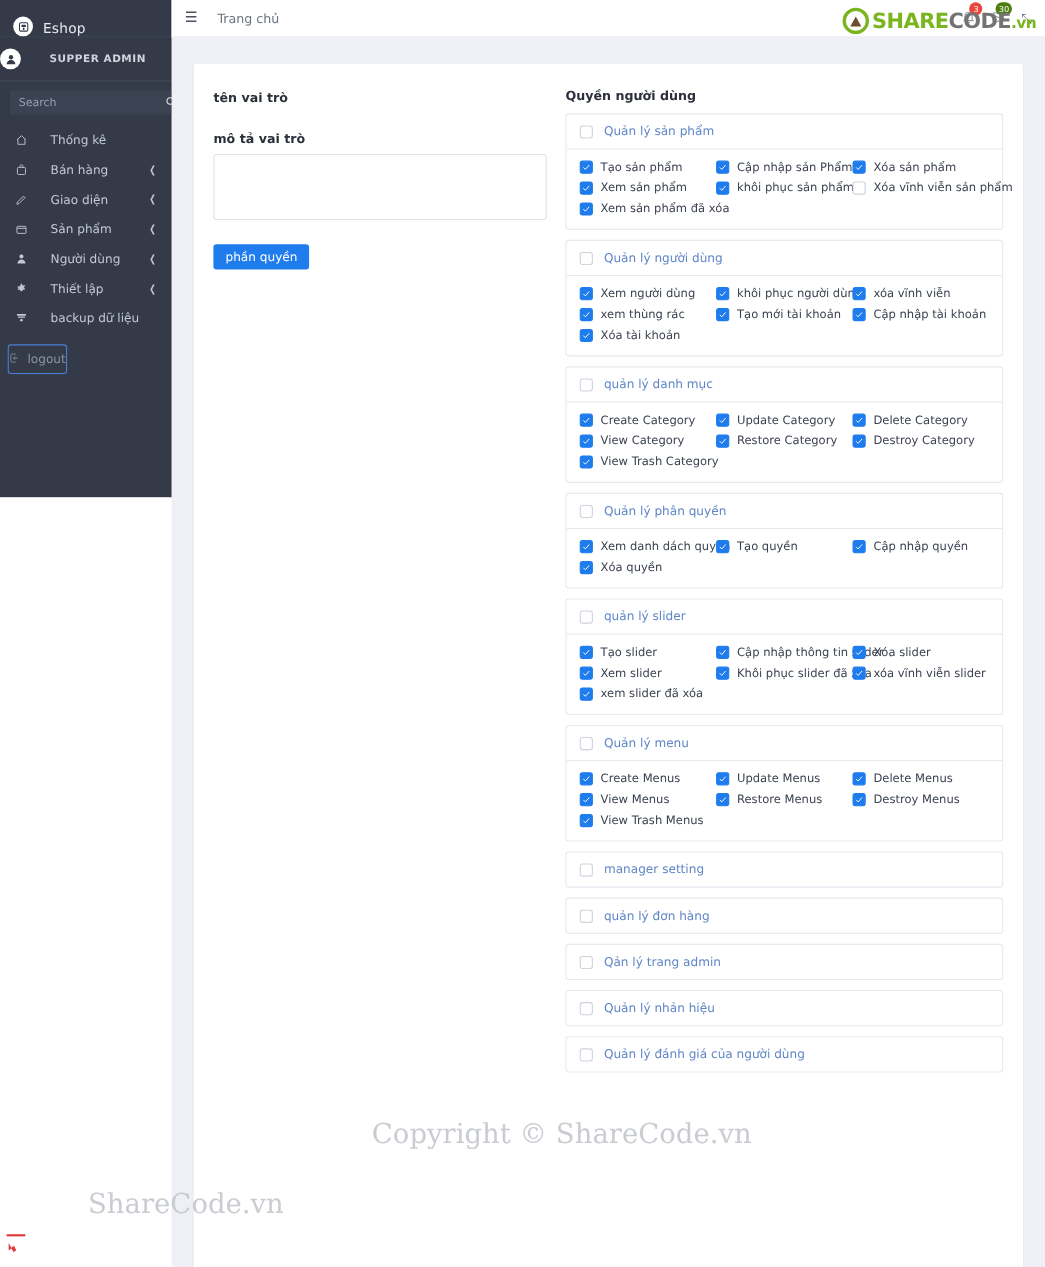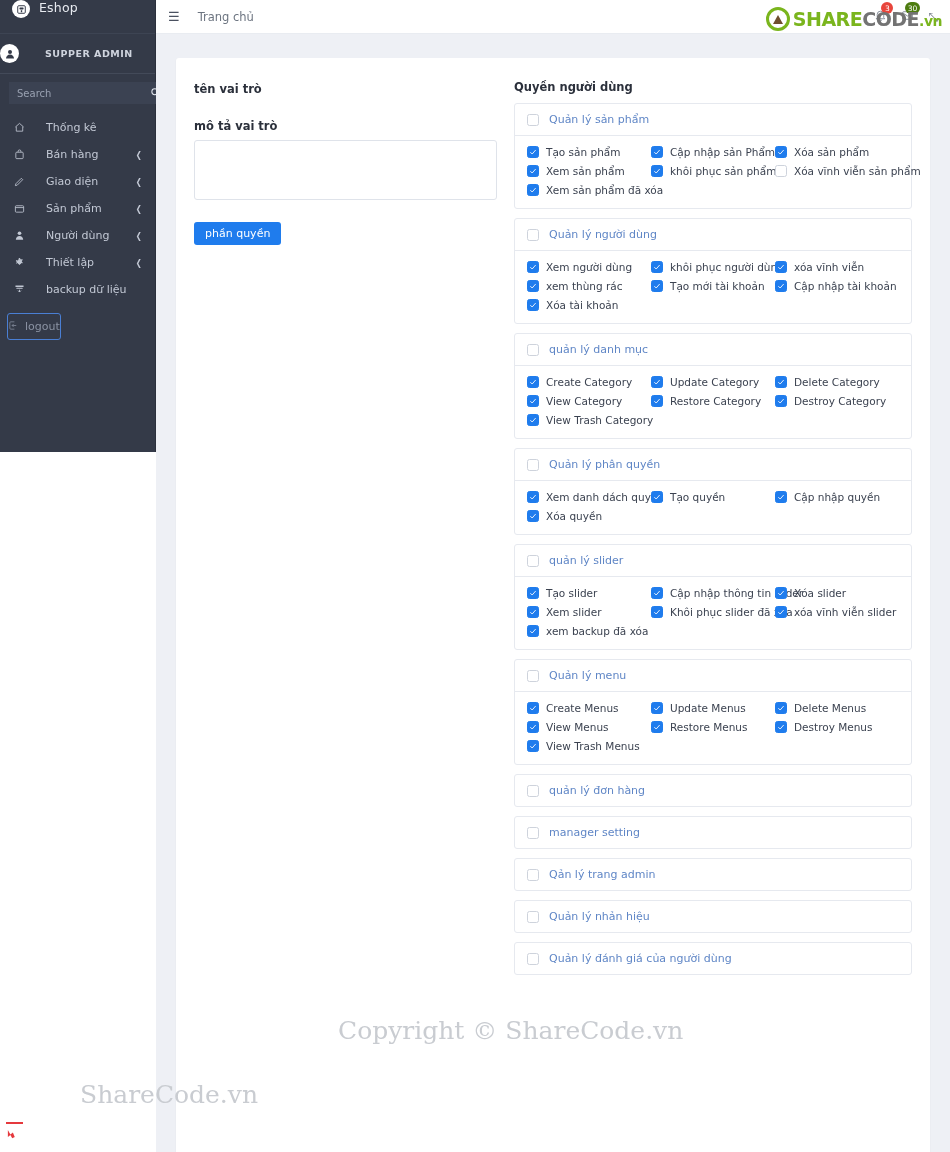--- a/index.html
+++ b/index.html
@@ -14,21 +14,21 @@
 
   
   .sidebar {
     position: absolute; left: 0; top: 0;
     width: 156px; height: 452px;
     background: #343a48;
     color: #b9bfcc;
     border-right: 1px solid #2b303c;
   }
   .brand {
-    height: 34px; display: flex; align-items: flex-start;
+    height: 34px; display: flex; align-items: flex-end;
     padding-left: 12px; gap: 9px;
     border-bottom: 1px solid #3d4453;
   }
   .brand-logo {
     width: 18px; height: 18px; border-radius: 50%;
     background: #ffffff; color: #343a48;
     display: flex; align-items: center; justify-content: center;
     font-size: 11px; font-weight: 700; line-height: 1;
   }
   .brand-name { font-size: 12.5px; color: #e7eaf0; letter-spacing: .2px; }
@@ -667,21 +667,21 @@
                       <span class="lab">xóa vĩnh viễn slider</span>
                     </label>
                   </div>
                   <div class="prow">
                     <label class="pitem">
                       <span class="cb checked">
                         <svg viewBox="0 0 24 24">
                           <polyline points="4,12.5 9.5,18 20,6"></polyline>
                         </svg>
                       </span>
-                      <span class="lab">xem backup đã xóa</span>
+                      <span class="lab">xem slider đã xóa</span>
                     </label>
                   </div>
                 </div>
               </div>
               <div class="pgroup open">
                 <div class="pgroup-head">
                   <span class="cb"></span>
                   <span class="pgroup-title">Quản lý menu</span>
                 </div>
                 <div class="pgroup-body">
@@ -745,27 +745,27 @@
                         </svg>
                       </span>
                       <span class="lab">View Trash Menus</span>
                     </label>
                   </div>
                 </div>
               </div>
               <div class="pgroup">
                 <div class="pgroup-head">
                   <span class="cb"></span>
+                  <span class="pgroup-title">manager setting</span>
+                </div>
+              </div>
+              <div class="pgroup">
+                <div class="pgroup-head">
+                  <span class="cb"></span>
                   <span class="pgroup-title">quản lý đơn hàng</span>
-                </div>
-              </div>
-              <div class="pgroup">
-                <div class="pgroup-head">
-                  <span class="cb"></span>
-                  <span class="pgroup-title">manager setting</span>
                 </div>
               </div>
               <div class="pgroup">
                 <div class="pgroup-head">
                   <span class="cb"></span>
                   <span class="pgroup-title">Qản lý trang admin</span>
                 </div>
               </div>
               <div class="pgroup">
                 <div class="pgroup-head">

